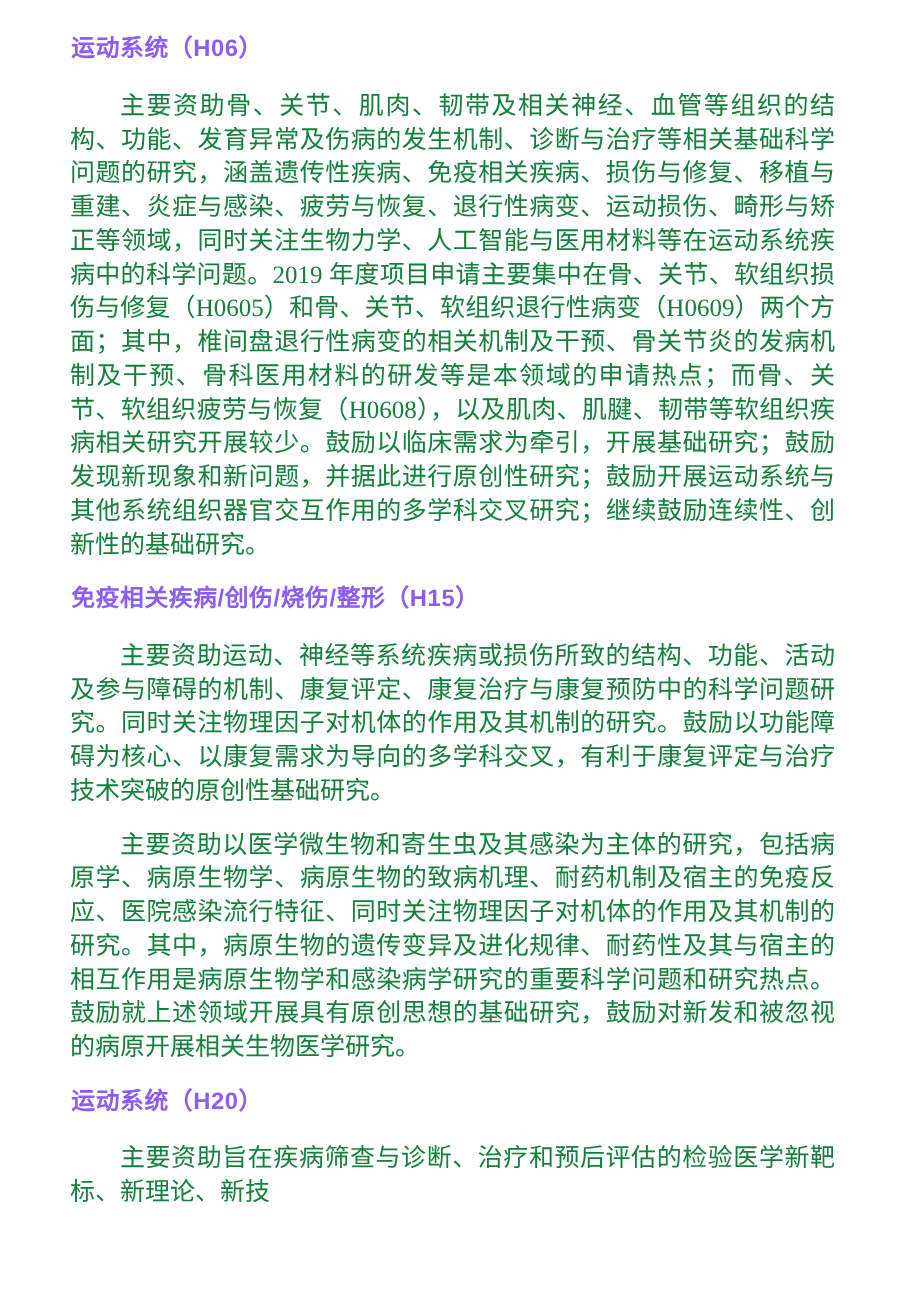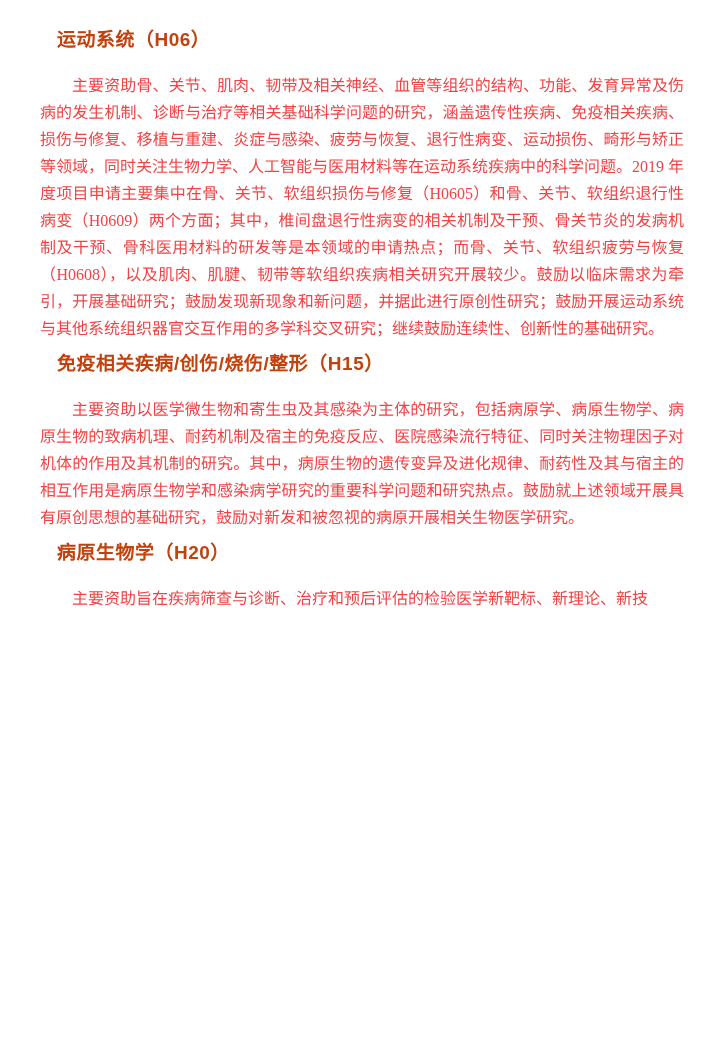--- a/index.html
+++ b/index.html
@@ -22,52 +22,53 @@
   .doc-section + .doc-section {
     margin-top: 8px;
   }
   .section-heading {
     margin: 0 0 19px 0;
     padding-left: 17px;
     font-family: "Liberation Sans", "DejaVu Sans", sans-serif;
     font-weight: 700;
     font-size: 19px;
     line-height: 27px;
-    color: #c2410c;
+    color: #8b5cf6;
     letter-spacing: 0.5px;
   }
   .para {
-    margin: 0;
-    font-size: 16px;
+    margin: 16px;
+    font-size: 20px;
     line-height: 27px;
     text-align: justify;
     text-justify: inter-ideograph;
     text-indent: 2em;
-    color: #ef4444;
+    color: #15803d;
   }
 </style>
 </head>
 <body>
 
 <main>
 
   <section class="doc-section">
     <h2 class="section-heading">运动系统（H06）</h2>
     <p class="para">主要资助骨、关节、肌肉、韧带及相关神经、血管等组织的结构、功能、发育异常及伤病的发生机制、诊断与治疗等相关基础科学问题的研究，涵盖遗传性疾病、免疫相关疾病、损伤与修复、移植与重建、炎症与感染、疲劳与恢复、退行性病变、运动损伤、畸形与矫正等领域，同时关注生物力学、人工智能与医用材料等在运动系统疾病中的科学问题。2019 年度项目申请主要集中在骨、关节、软组织损伤与修复（H0605）和骨、关节、软组织退行性病变（H0609）两个方面；其中，椎间盘退行性病变的相关机制及干预、骨关节炎的发病机制及干预、骨科医用材料的研发等是本领域的申请热点；而骨、关节、软组织疲劳与恢复（H0608），以及肌肉、肌腱、韧带等软组织疾病相关研究开展较少。鼓励以临床需求为牵引，开展基础研究；鼓励发现新现象和新问题，并据此进行原创性研究；鼓励开展运动系统与其他系统组织器官交互作用的多学科交叉研究；继续鼓励连续性、创新性的基础研究。</p>
   </section>
 
   <section class="doc-section">
     <h2 class="section-heading">免疫相关疾病/创伤/烧伤/整形（H15）</h2>
   </section>
 
   <section class="doc-section">
+    <p class="para">主要资助运动、神经等系统疾病或损伤所致的结构、功能、活动及参与障碍的机制、康复评定、康复治疗与康复预防中的科学问题研究。同时关注物理因子对机体的作用及其机制的研究。鼓励以功能障碍为核心、以康复需求为导向的多学科交叉，有利于康复评定与治疗技术突破的原创性基础研究。</p>
   </section>
 
   <section class="doc-section">
     <p class="para">主要资助以医学微生物和寄生虫及其感染为主体的研究，包括病原学、病原生物学、病原生物的致病机理、耐药机制及宿主的免疫反应、医院感染流行特征、同时关注物理因子对机体的作用及其机制的研究。其中，病原生物的遗传变异及进化规律、耐药性及其与宿主的相互作用是病原生物学和感染病学研究的重要科学问题和研究热点。鼓励就上述领域开展具有原创思想的基础研究，鼓励对新发和被忽视的病原开展相关生物医学研究。</p>
   </section>
 
   <section class="doc-section">
-    <h2 class="section-heading">病原生物学（H20）</h2>
+    <h2 class="section-heading">运动系统（H20）</h2>
     <p class="para">主要资助旨在疾病筛查与诊断、治疗和预后评估的检验医学新靶标、新理论、新技</p>
   </section>
 
 </main>
 
 </body></html>

